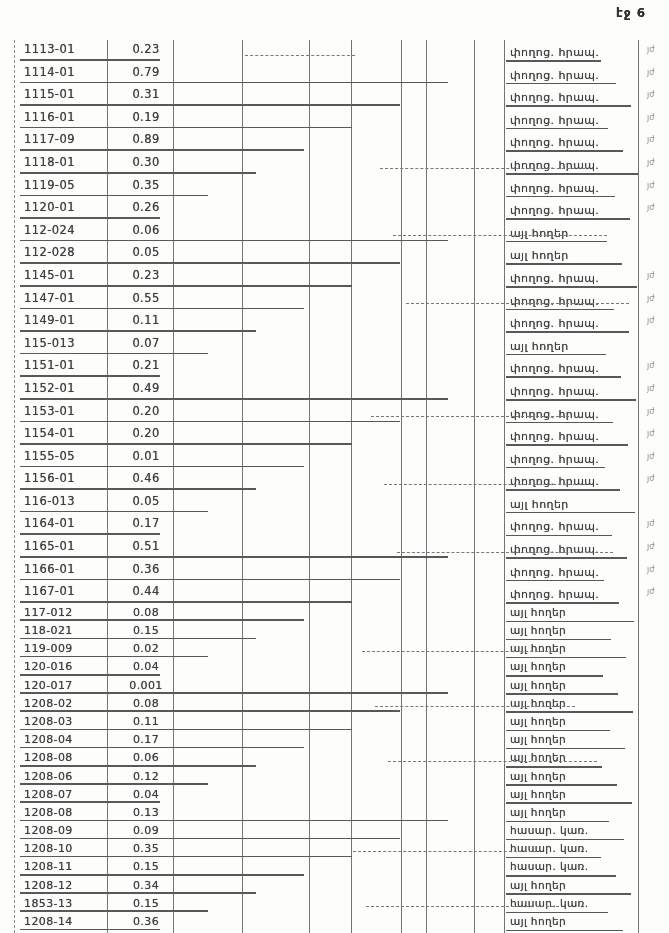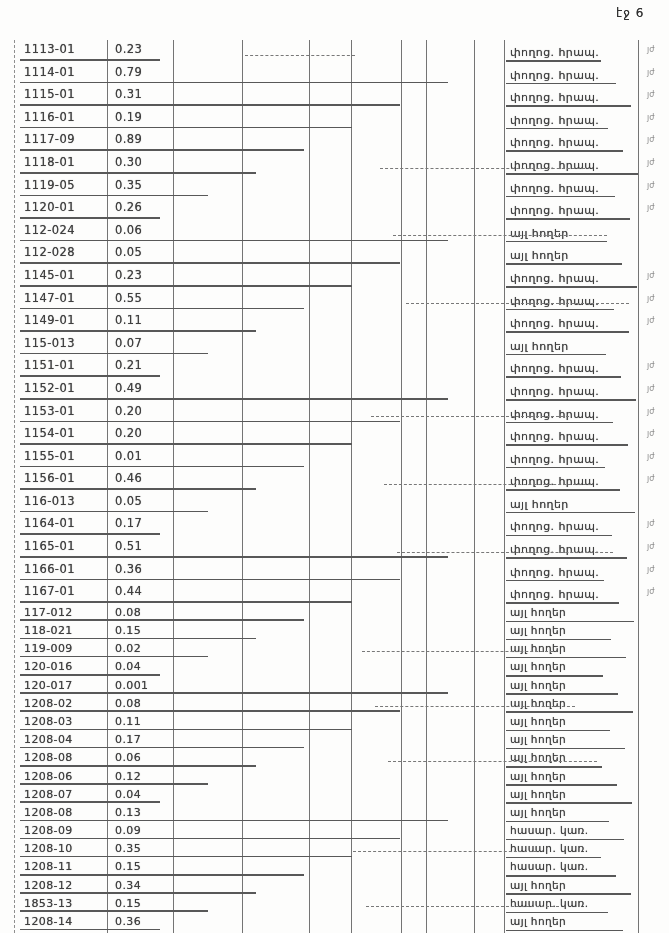--- a/index.html
+++ b/index.html
@@ -5,40 +5,40 @@
   html,body{margin:0;padding:0}
   body{
     width:669px;height:933px;overflow:hidden;position:relative;
     background:#fdfdfc;
     font-family:"DejaVu Sans",sans-serif;
     color:#3f3f3f;
   }
   .page{position:absolute;inset:0}
   .page-num{
     position:absolute;top:6px;left:616px;
-    font-size:12px;font-weight:normal;letter-spacing:1px;color:#303030;
+    font-size:12px;font-weight:bold;letter-spacing:1px;color:#303030;
     text-shadow:0 0 .6px rgba(50,50,50,.8);
   }
   .table{
     position:absolute;left:14px;top:40px;width:624px;height:893px;
     border-left:1px dashed #8f8f8f;
   }
   .vline{
     position:absolute;top:0;height:100%;width:1.4px;
     background:#5c5c5c;opacity:.85;
   }
   .rows{position:absolute;inset:0}
   .row{position:relative;height:22.6px}
   .row.small{height:18.2px}
   .cell{
     position:absolute;white-space:nowrap;letter-spacing:.4px;
     text-shadow:0 0 .7px rgba(70,70,70,.85);
   }
   .id{left:9px;top:2px;font-size:11.5px}
-  .val{left:100px;width:62px;top:2px;text-align:left;font-size:11.5px}
+  .val{left:100px;width:62px;top:2px;text-align:center;font-size:11.5px}
   .use{left:495px;top:6px;font-size:11px}
   .mark{
     position:absolute;left:632px;top:5px;font-size:8px;
     color:#8d8d8d;letter-spacing:0;white-space:nowrap;
   }
   .row.small .id,.row.small .val{font-size:11px;top:1px}
   .row.small .use{font-size:10.5px;top:1px}
   .row.small .mark{top:3px}
   .u1{position:absolute;left:5px;bottom:2px;height:1.6px;background:#585858}
   .u2{position:absolute;left:491px;bottom:1px;height:1.5px;background:#585858}
@@ -222,21 +222,21 @@
         <div class="row">
       <span class="cell id">1154-01</span>
       <span class="cell val">0.20</span>
       <span class="cell use">փողոց. հրապ.</span>
       <span class="mark">յժ</span>
       <i class="u1" style="width: 332px;"></i>
       <i class="u2" style="width: 122px;"></i>
 
     </div>
         <div class="row">
-      <span class="cell id">1155-01</span>
+      <span class="cell id">1155-05</span>
       <span class="cell val">0.01</span>
       <span class="cell use">փողոց. հրապ.</span>
       <span class="mark">յժ</span>
       <i class="u1" style="width: 284px;"></i>
       <i class="u2" style="width: 99px;"></i>
 
     </div>
         <div class="row dash">
       <span class="cell id">1156-01</span>
       <span class="cell val">0.46</span>

